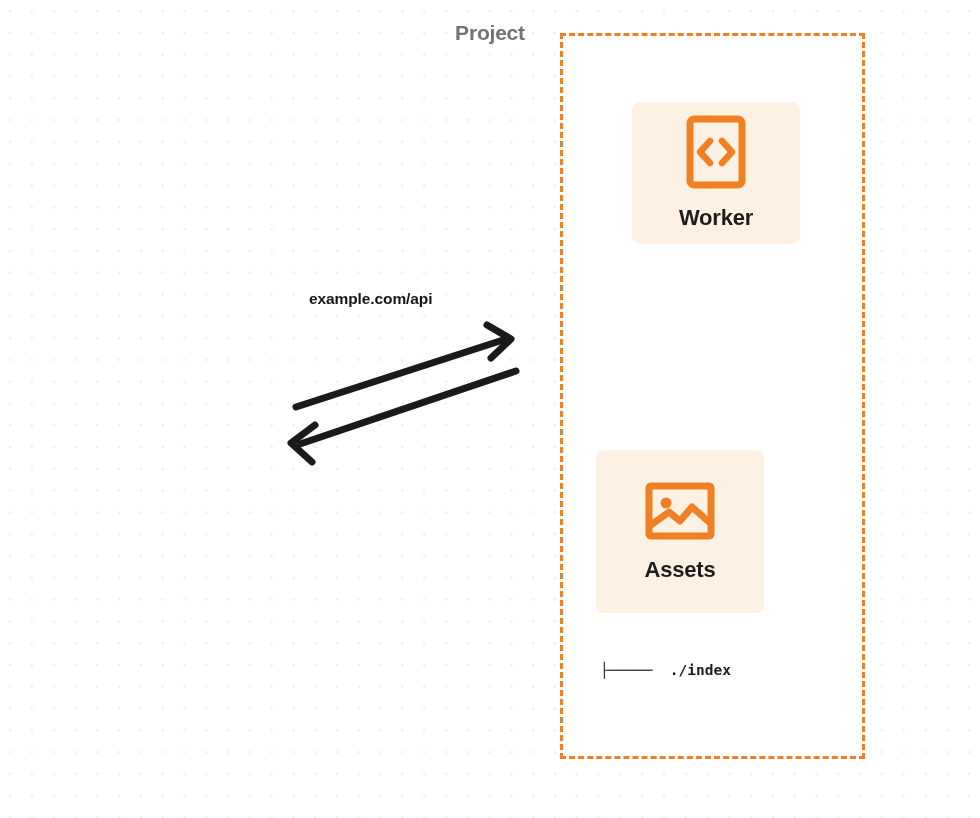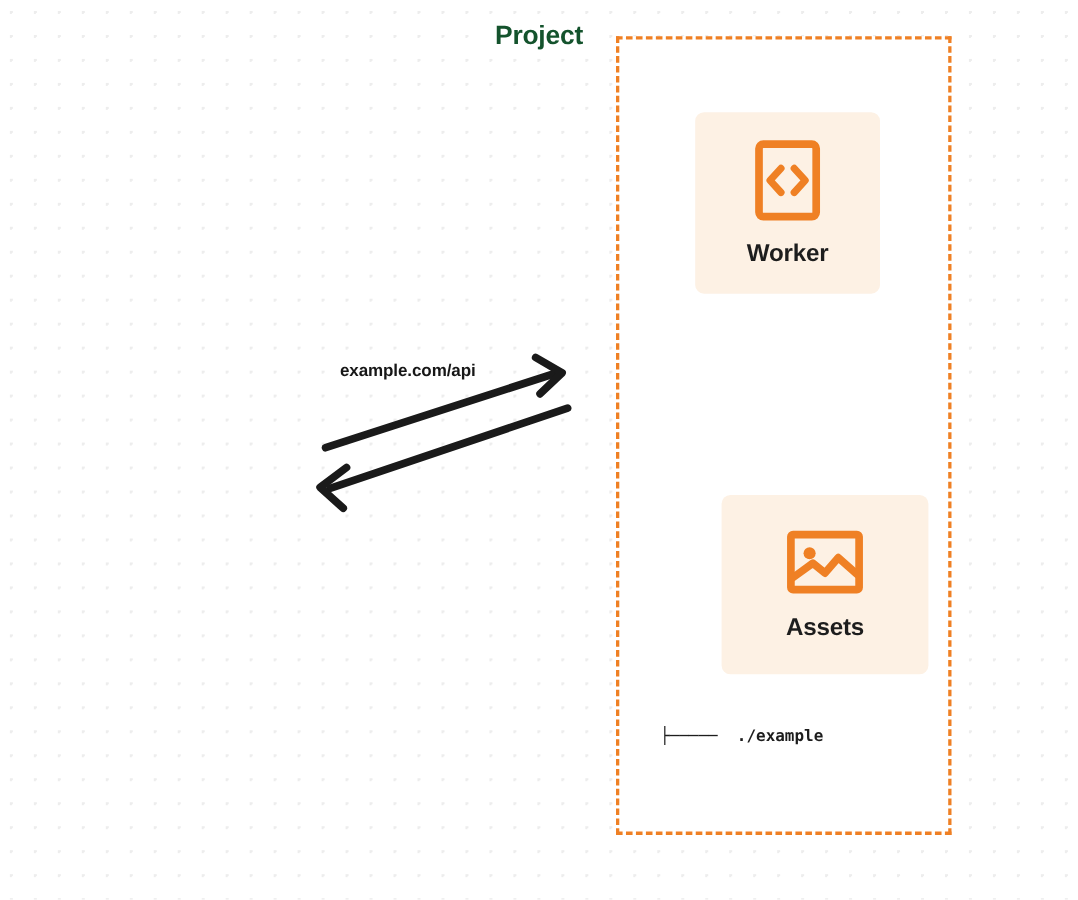--- a/index.html
+++ b/index.html
@@ -55,48 +55,48 @@
     border: 3px dashed #ef8024;
     box-sizing: border-box;
   }
   #project-title {
     position: absolute;
     left: 50%;
     top: 33px;
     transform: translate(-50%, -50%);
     background: #ffffff;
     padding: 0 7px;
-    font-size: 24px;
-    font-weight: 700;
-    color: #14532d;
+    font-size: 21px;
+    font-weight: 700;
+    color: #737373;
     letter-spacing: -0.2px;
     white-space: nowrap;
     z-index: 4;
   }
 
   
   .service-card {
     position: absolute;
     background: #fdf1e4;
     border-radius: 8px;
     display: flex;
     flex-direction: column;
     align-items: center;
     justify-content: center;
   }
   #worker-card {
     left: 632px;
     top: 102px;
     width: 168px;
-    height: 165px;
+    height: 142px;
   }
   #assets-card {
-    left: 656px;
+    left: 596px;
     top: 450px;
-    width: 188px;
+    width: 168px;
     height: 163px;
   }
   .service-card .card-icon {
     line-height: 0;
     margin-bottom: 16px;
   }
   .service-card .card-label {
     font-size: 22px;
     font-weight: 700;
     color: #1d1d1d;
@@ -114,21 +114,20 @@
   }
   #request-label {
     position: absolute;
     left: 309px;
     top: 290px;
     font-size: 15.5px;
     font-weight: 700;
     color: #171717;
     letter-spacing: -0.1px;
     white-space: nowrap;
-    margin-top: 39px;
   }
 
   
   #assets-file-tree {
     position: absolute;
     left: 600px;
     top: 617px;
     width: 205px;
     font-family: "DejaVu Sans Mono", monospace;
     font-size: 14.5px;
@@ -193,21 +192,21 @@
       <svg width="70" height="60" viewBox="0 0 70 60" xmlns="http://www.w3.org/2000/svg">
         <rect x="4" y="5" width="62" height="50" rx="2" ry="2" fill="none" stroke="#ef8024" stroke-width="7"></rect>
         <circle cx="21" cy="22" r="5.5" fill="#ef8024"></circle>
         <polyline points="6,44 24,31 35,40 47,26 64,41" fill="none" stroke="#ef8024" stroke-width="7" stroke-linecap="round" stroke-linejoin="round"></polyline>
       </svg>
     </span>
     <span class="card-label">Assets</span>
   </div>
 
   <div id="assets-file-tree">
-    <span class="tree-row root"><span>├─────</span>&nbsp;&nbsp;<span>./example</span></span>
+    <span class="tree-row root"><span>├─────</span>&nbsp;&nbsp;<span>./index</span></span>
 
 
     
 
     
   </div>
 
 </div>
 
 </body></html>

